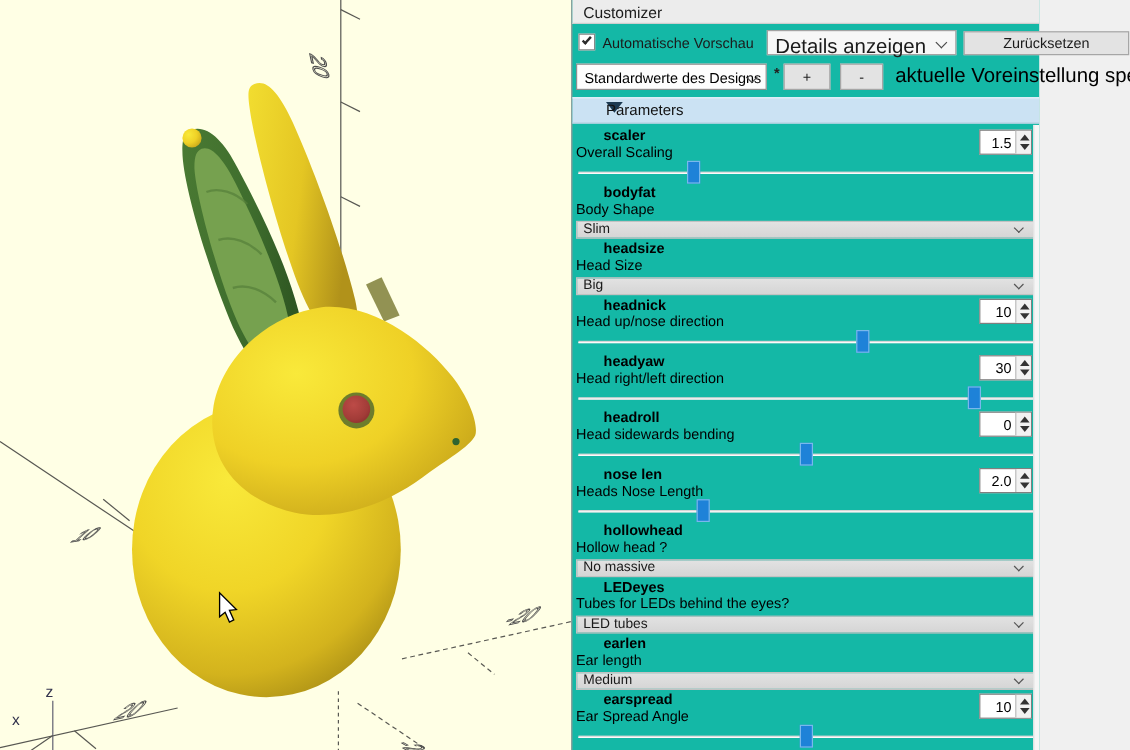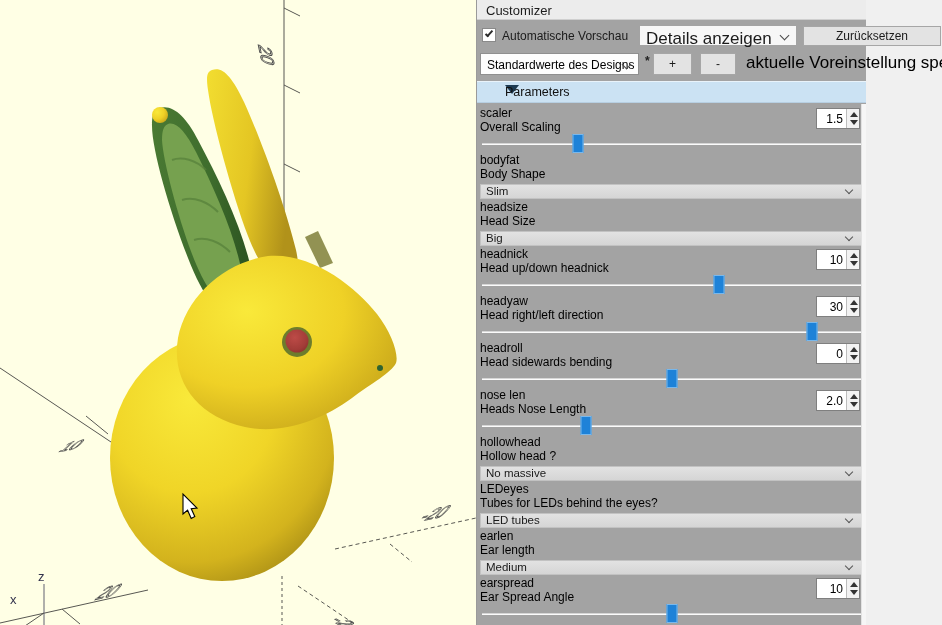--- a/index.html
+++ b/index.html
@@ -5,21 +5,21 @@
   * { margin:0; padding:0; box-sizing:border-box; }
   html,body { width:942px; height:625px; overflow:hidden; }
   body { font-family:"Liberation Sans", sans-serif; background:#f0f0f0; }
   .app { position:relative; width:942px; height:625px; }
 
   
   .viewport { position:absolute; left:0; top:0; width:476px; height:625px; background:#FFFFE5; overflow:hidden; }
   .viewport svg { display:block; }
 
   
-  .panel { position:absolute; left:476px; top:0; width:390px; height:625px; background:#a3a3a3; border-left:1px solid #9a9a9a; }
+  .panel { position:absolute; left:476px; top:0; width:390px; height:625px; background:#14b8a6; border-left:1px solid #9a9a9a; }
   .titlebar { position:absolute; left:0; top:0; right:0; height:20px; background:#ececec; border-bottom:1px solid #cfcfcf; }
   .titlebar span { position:absolute; left:9px; top:3px; font-size:13px; color:#1c1c1c; }
 
   .toolbar1 { position:absolute; left:3px; right:2px; top:25px; height:22px; }
   .checkbox { position:absolute; left:2px; top:3px; width:14px; height:14px; background:#fff; border:1px solid #8a8a8a; }
   .checkbox .mark { position:absolute; left:2px; top:2px; width:8px; height:4px; border-left:2px solid #2b2b2b; border-bottom:2px solid #2b2b2b; transform:rotate(-48deg); }
   .cb-label { position:absolute; left:22px; top:4px; font-size:12px; color:#1b1b1b; white-space:nowrap;text-align:center; }
   .select { background:#f7f7f7; border:1px solid #a3a3a3; font-size:17px; color:#1b1b1b; }
   .select .val { position:absolute; left:6px; top:3px; white-space:nowrap; }
   .chev { position:absolute; right:8px; top:6px; width:7px; height:7px; border-left:1px solid #4a4a4a; border-bottom:1px solid #4a4a4a; transform:rotate(-45deg); }
@@ -36,21 +36,21 @@
   .btn-minus { position:absolute; left:220px; top:0; width:36px; height:22px; line-height:20px; }
   .save-label { position:absolute; left:266px; top:0px; width:196px; height:24px; overflow:hidden; font-size:17px; color:#000; white-space:nowrap; }
 
   .params-header { position:absolute; left:0; right:0; top:81px; height:22px; background:#cbe2f3; border-top:1px solid #e9f3fa; border-bottom:1px solid #b7cfe2; }
   .tri { position:absolute; left:8px; top:7px; width:0; height:0; border-left:7px solid transparent; border-right:7px solid transparent; border-top:9px solid #1c3a52; }
   .params-header span { position:absolute; left:28px; top:3px; font-size:12.5px; color:#111; }
 
   .params { position:absolute; left:0; right:0; top:104px; bottom:0; overflow:hidden; }
   .scroll-gutter { position:absolute; right:0; top:0; bottom:0; width:5px; background:#f6f6f6; border-left:1px solid #e2e2e2; }
   .param { position:relative; height:47px; padding:3px 3px 0 3px; }
-  .param-name { font-size:12px; font-weight:normal; color:#000; line-height:13px; white-space:nowrap; }
+  .param-name { font-size:12px; font-weight:bold; color:#000; line-height:13px; white-space:nowrap;margin-left:23px; }
   .param-desc { font-size:12px; color:#000; line-height:14px; white-space:nowrap; }
   .spinbox { position:absolute; top:4px; right:6px; width:44px; height:21px; background:#fff; border:1px solid #7f7f7f; }
   .spin-val { position:absolute; right:16px; top:3px; font-size:12px; color:#000; }
   .spin-btns { position:absolute; right:0; top:0; width:13px; height:19px; border-left:1px solid #bdbdbd; background:#f2f2f2; }
   .spin-up, .spin-dn { position:absolute; left:3px; width:0; height:0; border-left:4px solid transparent; border-right:4px solid transparent; }
   .spin-up { top:3px; border-bottom:5px solid #333; }
   .spin-dn { bottom:3px; border-top:5px solid #333; }
   .slider { position:relative; height:18px; margin-top:0px; }
   .track { position:absolute; left:2px; right:2px; top:9px; height:2px; background:#d6d6d6; border-bottom:1px solid #fbfbfb; }
   .handle { position:absolute; top:0px; width:11px; height:19px; background:#1e82d8; border:1px solid #79b8ec; transform:translateX(-50%); }
@@ -223,21 +223,21 @@
         <div class="param-name">headsize</div>
         <div class="param-desc">Head Size</div>
         <div class="dropdown">
           <span class="val">Big</span>
           <span class="chev"></span>
         </div>
       </div>
 
       <div class="param">
         <div class="param-name">headnick</div>
-        <div class="param-desc">Head up/down headnick</div>
+        <div class="param-desc">Head up/nose direction</div>
         <div class="spinbox">
           <span class="spin-val">10</span>
           <span class="spin-btns">
               <span class="spin-up"></span>
               <span class="spin-dn"></span>
             </span>
         </div>
         <div class="slider">
           <div class="track"></div>
           <div class="handle" style="left: 62.4%;"></div>

